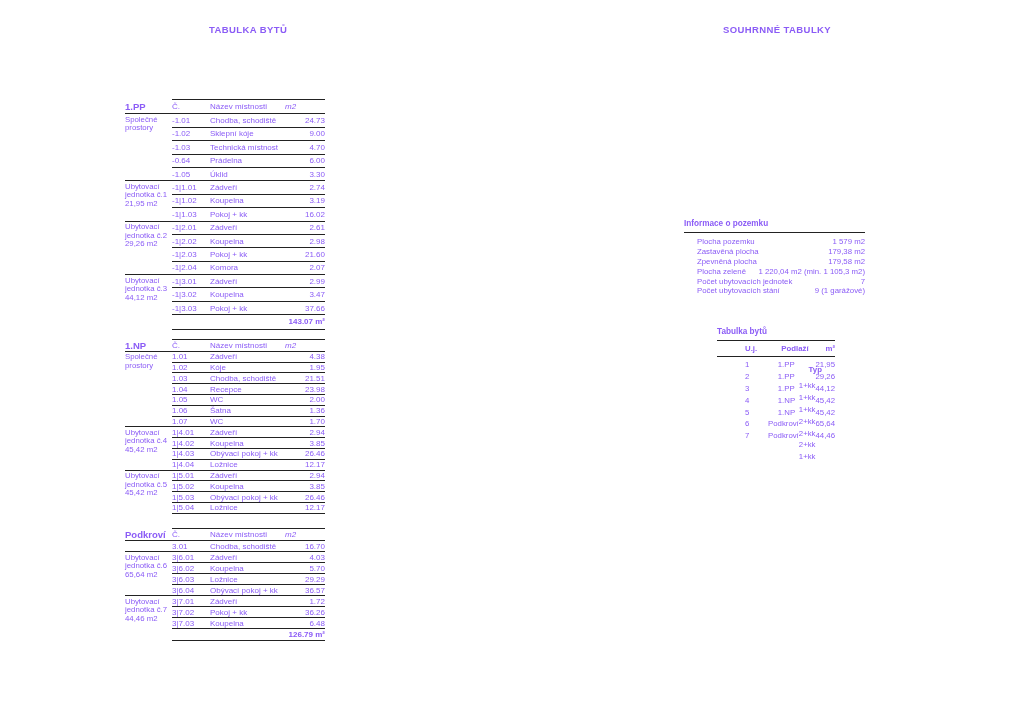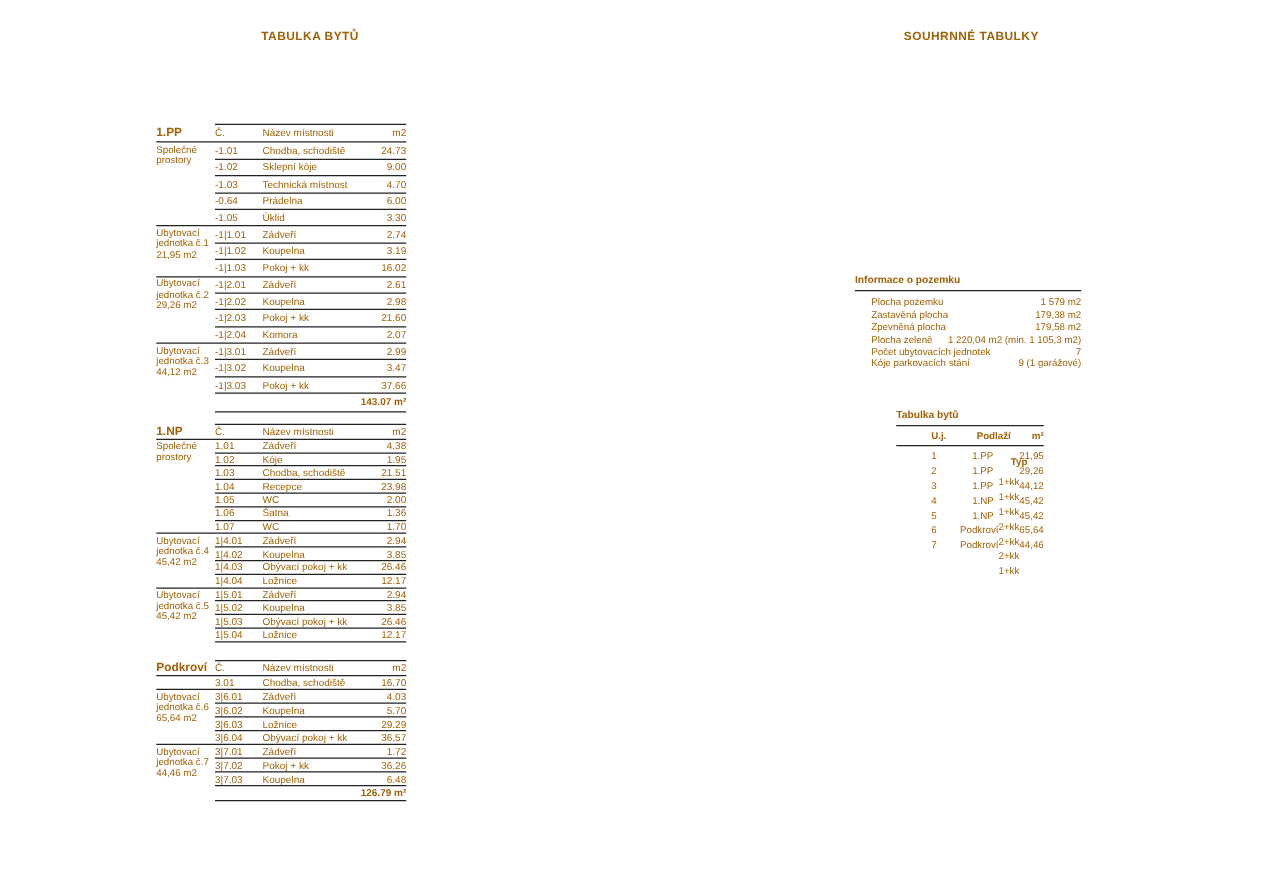--- a/index.html
+++ b/index.html
@@ -1,32 +1,32 @@
 <!DOCTYPE html>
 <html><head>
 <meta charset="utf-8">
 <style>
   html,body{margin:0;padding:0;background:#fff;}
   .sheet{
     position:relative;width:1024px;height:706px;background:#ffffff;
-    font-family:"Liberation Sans","DejaVu Sans",sans-serif;color:#a16207;
+    font-family:"Liberation Sans","DejaVu Sans",sans-serif;color:#8b5cf6;
     overflow:hidden;
   }
   .page-title{position:absolute;font-weight:bold;font-size:9.5px;letter-spacing:.4px;white-space:nowrap;}
   .page-title.left{left:209px;top:24px;}
   .page-title.right{left:723px;top:24px;}
 
   
   .ftable{position:absolute;left:125px;width:200px;font-size:8px;line-height:9px;}
   .fheader{display:flex;border-bottom:1.6px solid #222;}
   .fheader .fname{width:47px;font-weight:bold;font-size:9.5px;display:flex;align-items:center;}
   .fhcells{flex:1;display:flex;align-items:center;border-top:1px solid #222;height:calc(var(--rh) + 1px);}
   .fhcells .no{width:38px;}
   .fhcells .nm{flex:1;}
-  .fhcells .ar{width:40px;text-align:right;}
+  .fhcells .ar{width:40px;font-style:italic;}
   .fsection{display:flex;}
   .fsection + .fsection{border-top:1px solid #222;}
   .flabel{width:47px;padding-top:1.5px;}
   .lline{font-size:7.8px;line-height:8.6px;white-space:nowrap;}
   .frows{flex:1;}
   .frow{display:flex;align-items:center;height:var(--rh);white-space:nowrap;}
   .frow:not(:last-child){border-bottom:1px solid #222;}
   .frow .no{width:38px;}
   .frow .nm{flex:1;}
   .frow .ar{width:40px;text-align:right;}
@@ -389,21 +389,21 @@
         </div>
         <div class="irow">
           <span class="ilabel">Plocha zeleně</span>
           <span class="ivalue">1 220,04 m2 (min. 1 105,3 m2)</span>
         </div>
         <div class="irow">
           <span class="ilabel">Počet ubytovacích jednotek</span>
           <span class="ivalue">7</span>
         </div>
         <div class="irow">
-          <span class="ilabel">Kóje parkovacích stání</span>
+          <span class="ilabel">Počet ubytovacích stání</span>
           <span class="ivalue">9 (1 garážové)</span>
         </div>
       </div>
   </div>
 
   <div class="utable">
     <div class="utitle">Tabulka bytů</div>
     <div class="uheader" id="units-header">
         <span class="c-uj">U.j.</span>
         <span class="c-pod">Podlaží</span>

